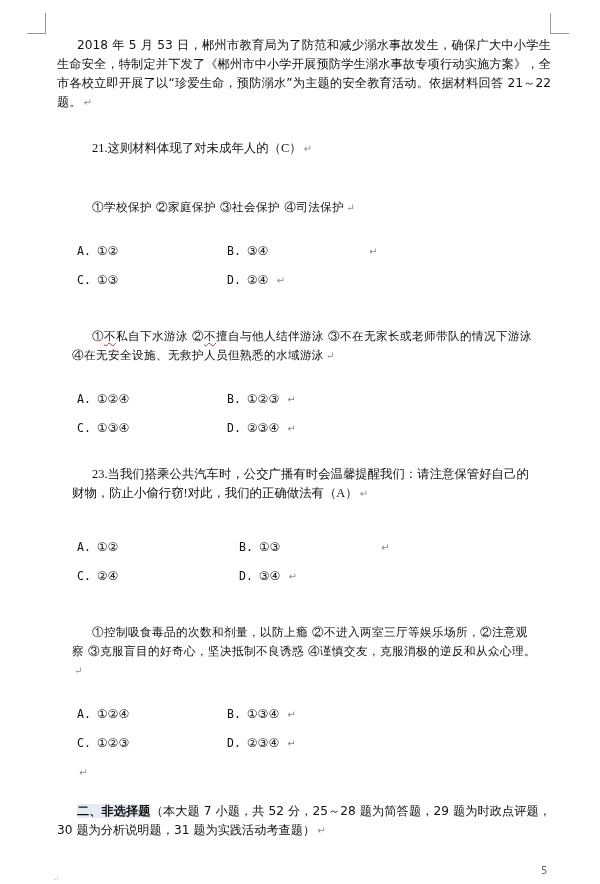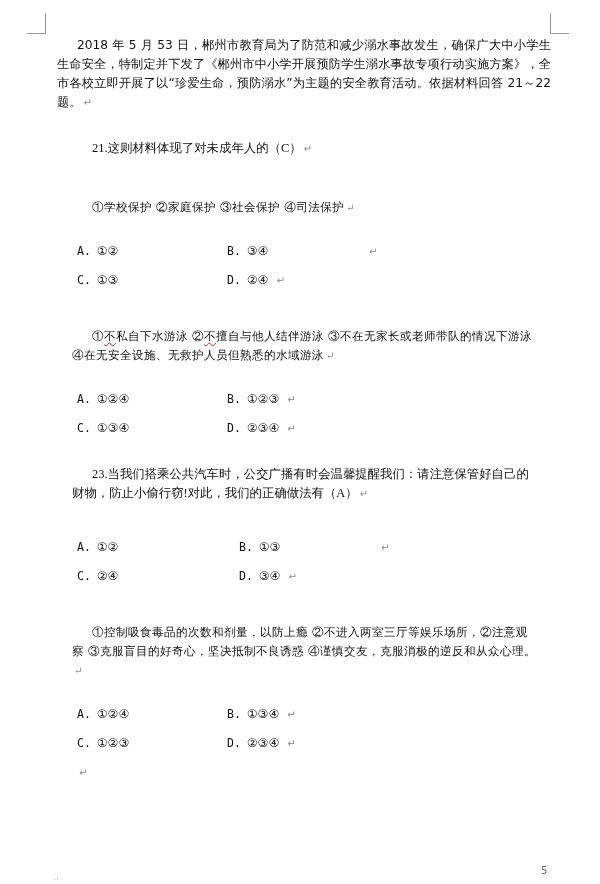--- a/index.html
+++ b/index.html
@@ -251,20 +251,21 @@
         </div>
     </div>
     <div class="gap-s"></div>
     <div class="options-row">
       <span class="pilcrow">↵</span>
     </div>
   </div>
 
   <div class="gap-l"></div>
 
+  <p class="para indent"><span class="section-head">二、非选择题</span><span>（本大题 7 小题，共 52 分，25～28 题为简答题，29 题为时政点评题，30 题为分析说明题，31 题为实践活动考查题）</span><span class="pilcrow">↵</span></p>
 
   <div class="gap-m"></div>
 
 
 </div>
 
 <div class="page-number">5</div>
 <div class="footer-mark">.:</div>
 
 </body></html>

